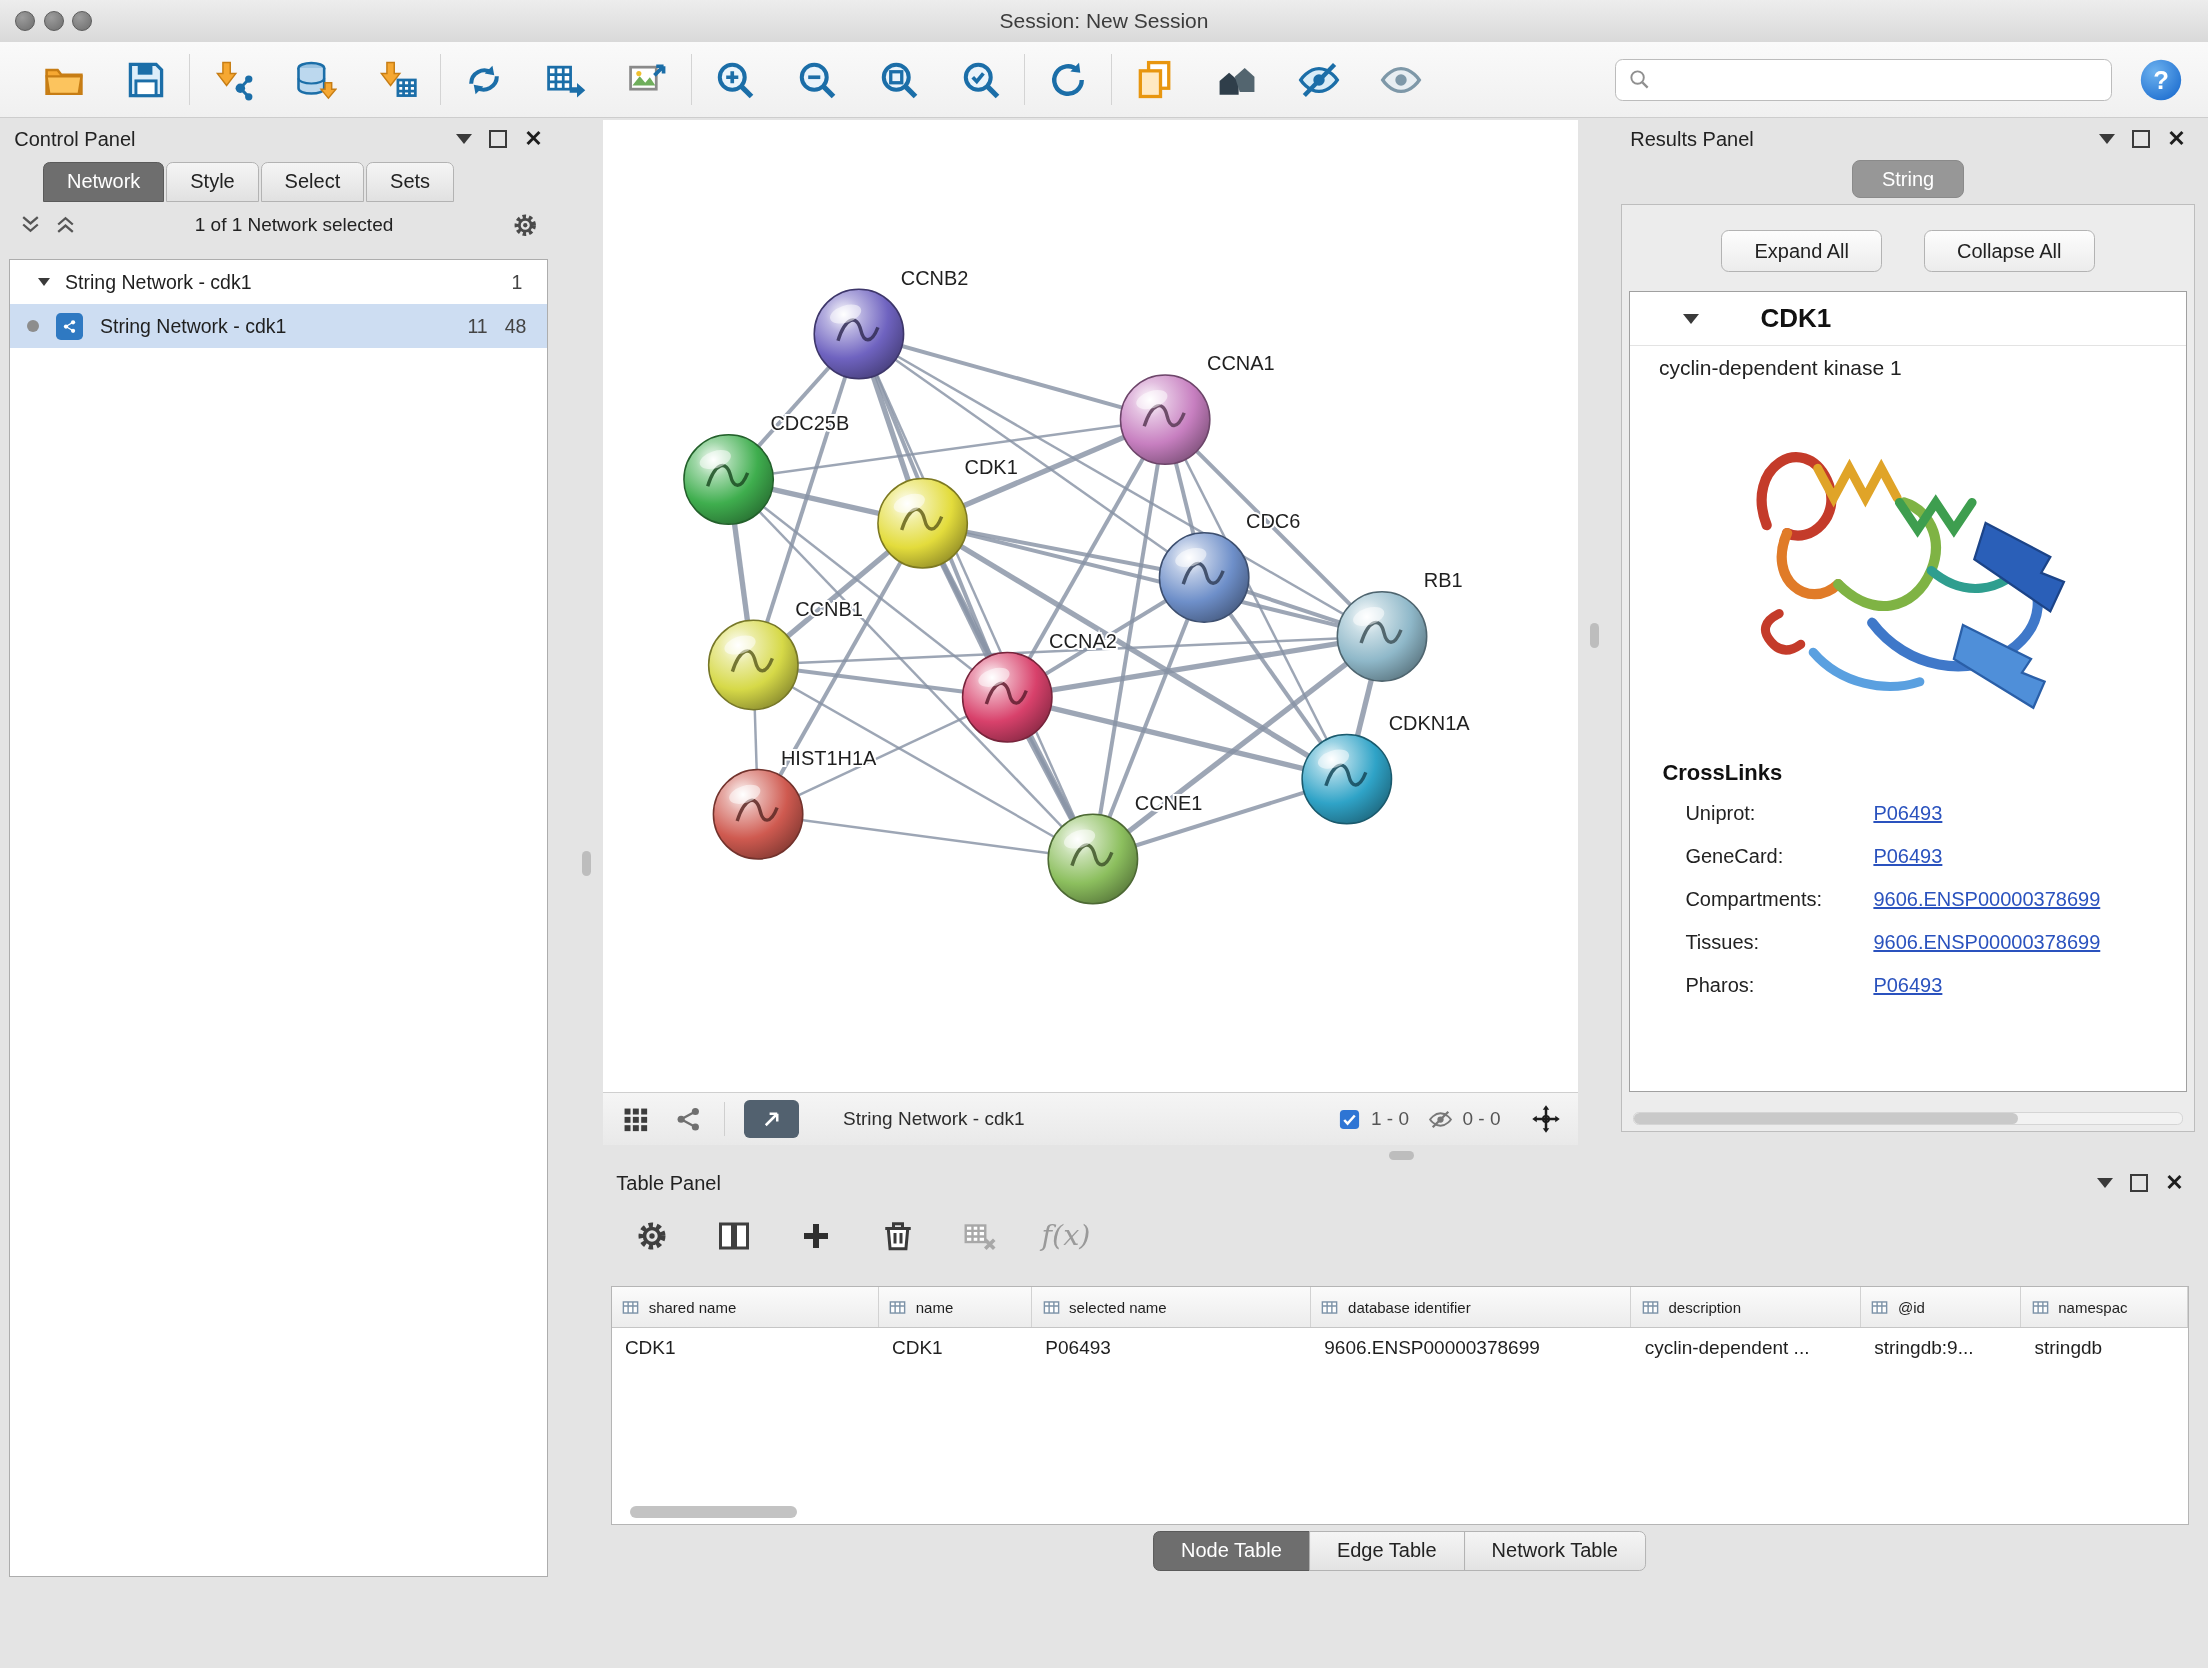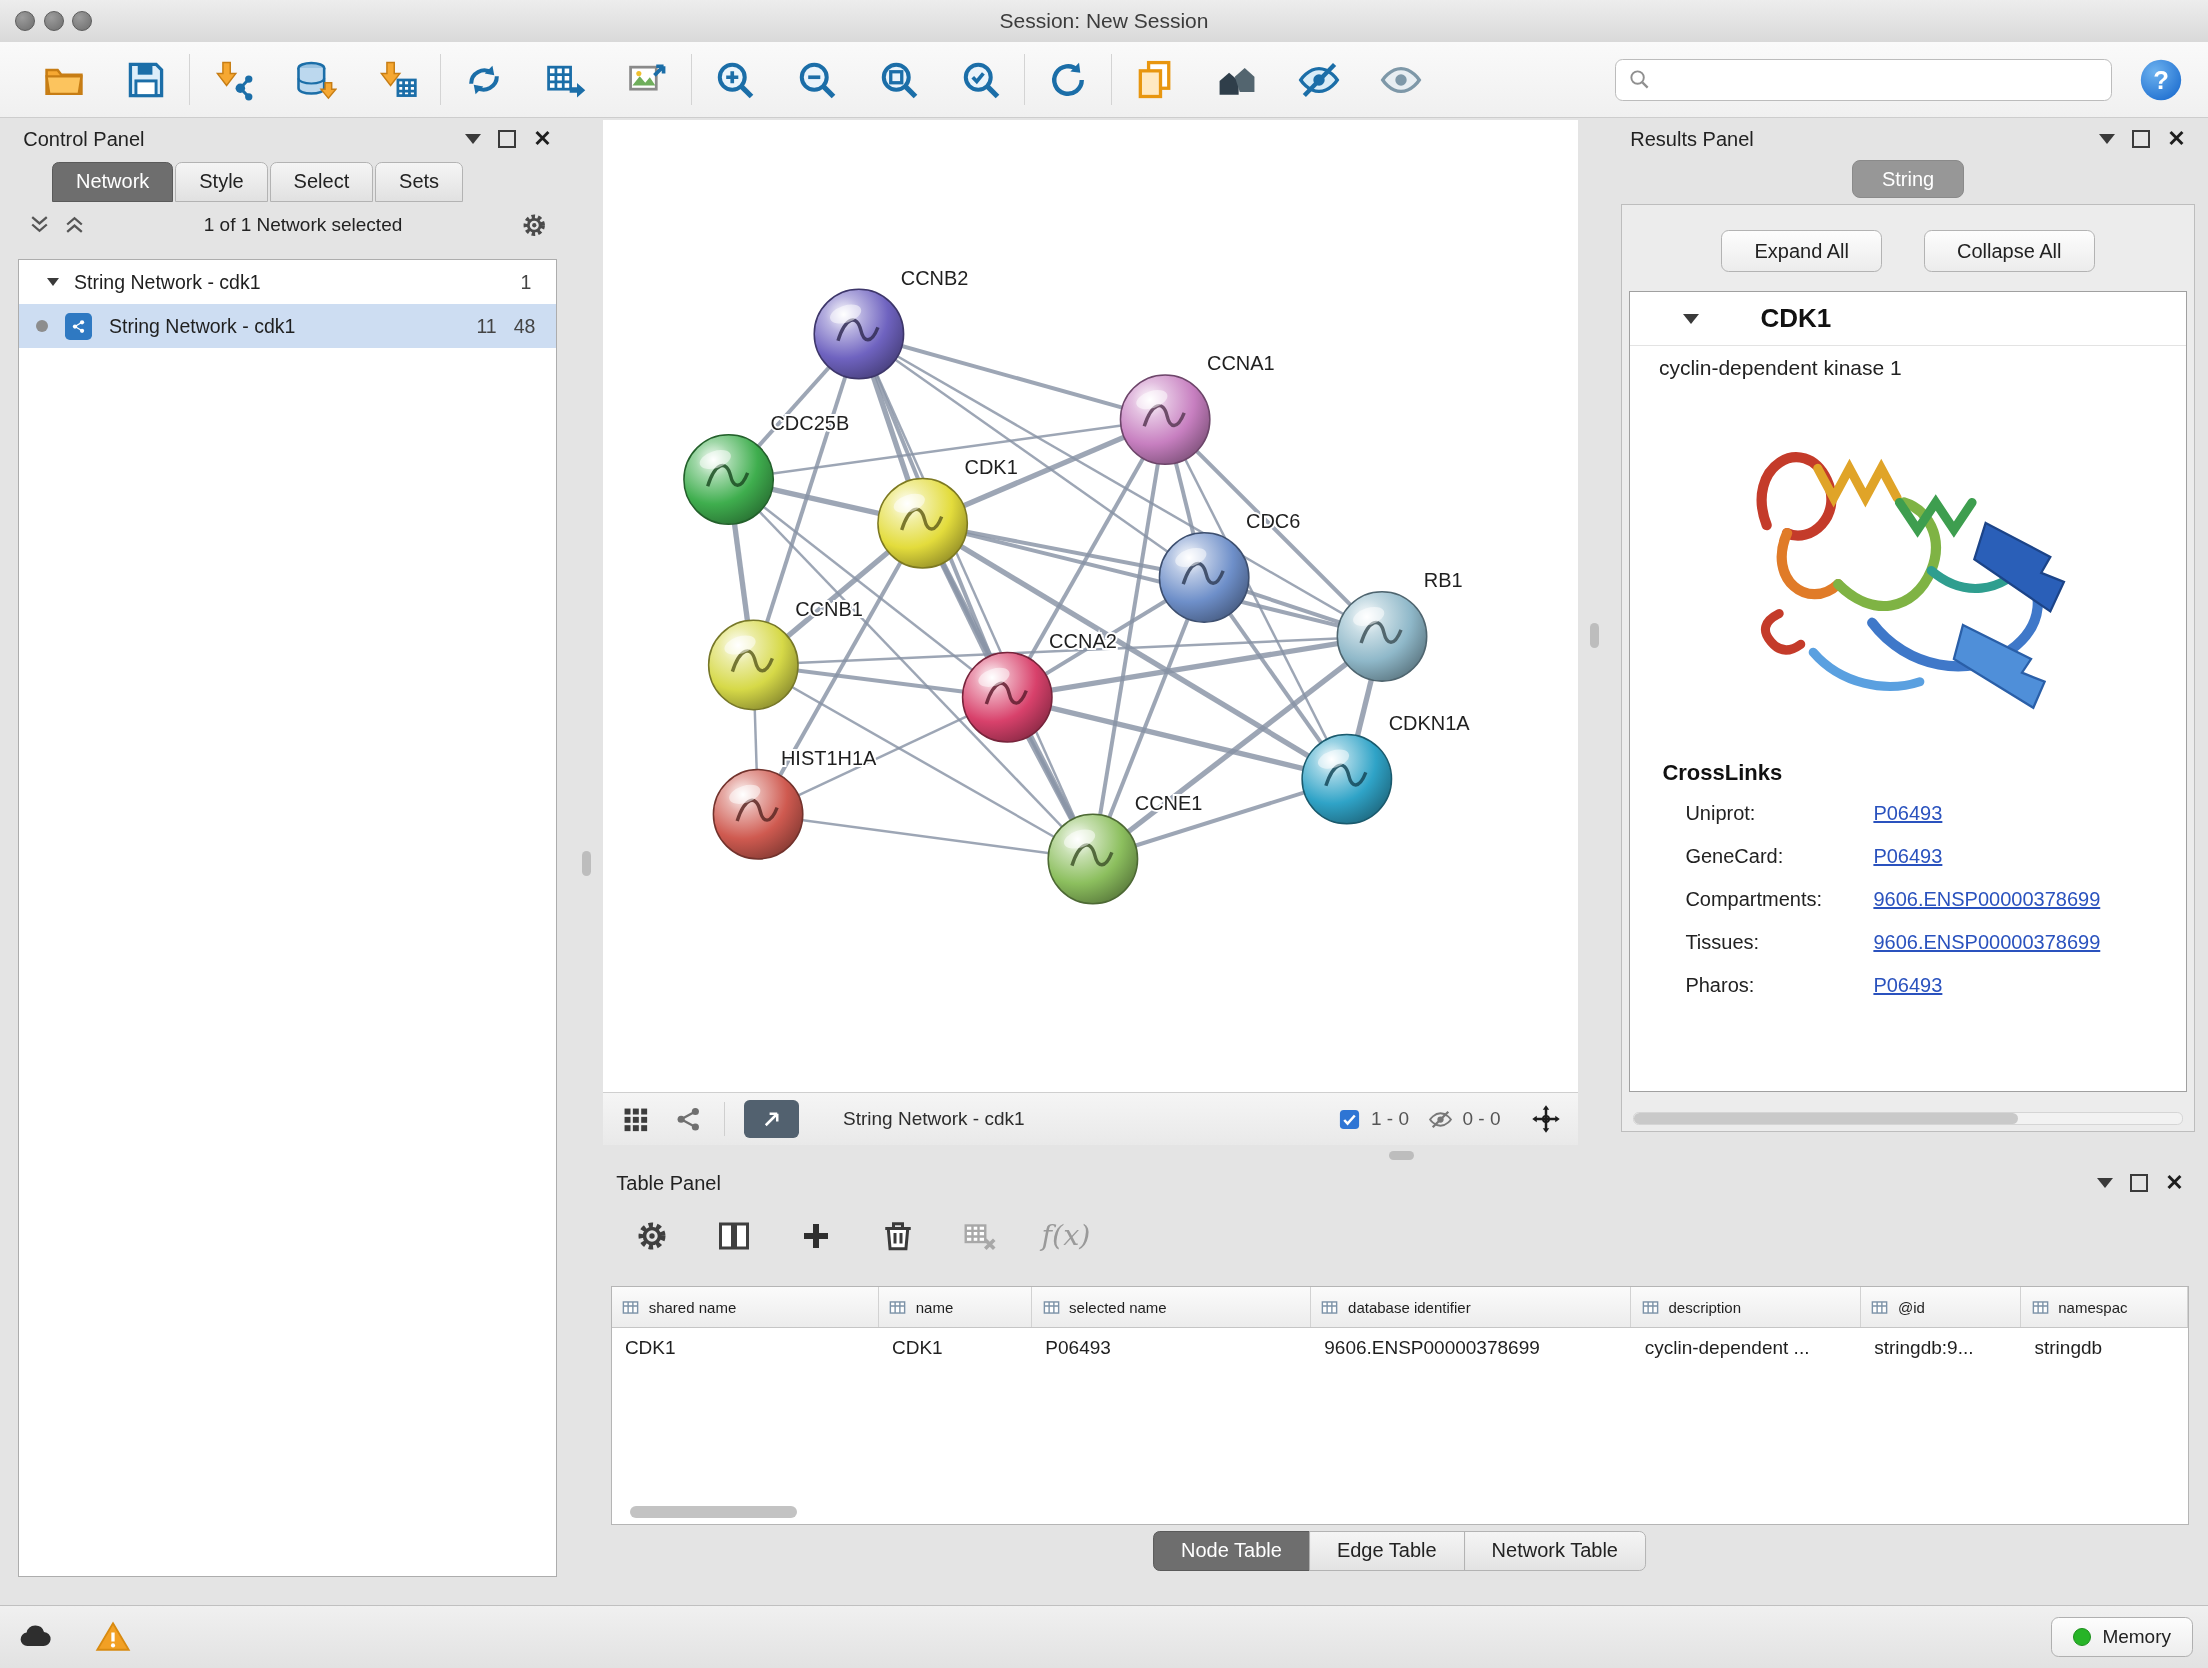--- a/index.html
+++ b/index.html
@@ -29,21 +29,21 @@
   #help-btn{margin-left:27px;margin-right:3.8px;width:44px;height:44px;}
 
   
   .panel-header{height:38px;display:flex;align-items:center;padding:0 13.3px;font-size:20px;color:#222;}
   .win-controls{margin-left:auto;display:flex;align-items:center;gap:17px;}
   .tri-down{width:0;height:0;border-left:8.6px solid transparent;border-right:8.6px solid transparent;border-top:10.5px solid #3a3a3a;}
   .wc-float{width:14.3px;height:14.3px;border:2.4px solid #3a3a3a;background:transparent;}
   .wc-close{font-size:22px;font-weight:700;color:#1d1d1d;line-height:1;}
 
   
-  #control-panel{position:absolute;left:10px;top:120px;width:555px;height:1465px;}
+  #control-panel{position:absolute;left:1px;top:120px;width:555px;height:1465px;}
   #cp-tabs{display:flex;gap:1.9px;margin:3.8px 0 0 42px;}
   .cp-tab{font-size:20px;padding:7.6px 23px;background:linear-gradient(#f5f5f5,#e1e1e1);
     border:1px solid #b3b3b3;border-radius:6.7px 6.7px 0 0;color:#222;cursor:pointer;}
   .cp-tab.sel{background:#6e6e6e;color:#fff;border-color:#5a5a5a;}
   #cp-statusrow{height:46px;display:flex;align-items:center;padding:0 17px;gap:9.5px;font-size:19px;}
   #cp-statusrow .txt{flex:1;text-align:center;color:#222;}
   #cp-tree{position:absolute;left:7.6px;right:7.6px;top:139px;bottom:7.6px;background:#fff;border:1px solid #adadad;}
   .tree-row{height:44px;display:flex;align-items:center;font-size:19.5px;color:#1f1f1f;}
   .tree-row .count{color:#444;}
   #tree-row-child{background:#cdddf2;}
@@ -772,37 +772,19 @@
         </div>
     </div>
     <div id="tbl-hscroll"></div>
     <div id="tbl-tabs">
         <div class="tbl-tab sel">Node Table</div>
         <div class="tbl-tab">Edge Table</div>
         <div class="tbl-tab">Network Table</div>
       </div>
   </div>
 
-  <div id="status-bar">
-    <span class="tp-icon">
-      <svg width="42" height="42" viewBox="0 0 24 24">
-          <path d="M7 18a4.5 4.5 0 0 1-.6-8.97A6 6 0 0 1 18 8.6 4.2 4.2 0 0 1 17.4 18z" fill="#2e2e2e"></path>
-        </svg>
-    </span>
-    <span class="tp-icon">
-      <svg width="38" height="38" viewBox="0 0 24 24">
-          <path d="M12 2.8L22.5 20.5H1.5z" fill="#f2a024" stroke="#d88a10" stroke-width="1.2"></path>
-          <rect x="10.9" y="9" width="2.2" height="6" fill="#fff"></rect>
-          <circle cx="12" cy="17.6" r="1.4" fill="#fff"></circle>
-        </svg>
-    </span>
-    <span id="memory-btn">
-      <span id="memory-dot"></span>
-      <span>Memory</span>
-    </span>
-  </div>
 
   <div class="splitter-dot" style="left:582px;top:851px;width:8.6px;height:25px;"></div>
   <div class="splitter-dot" style="left:1590px;top:623px;width:8.6px;height:25px;"></div>
   <div class="splitter-dot" style="left:1389px;top:1151px;width:25px;height:8.6px;"></div>
 
 </div>
 
 
 </body></html>

